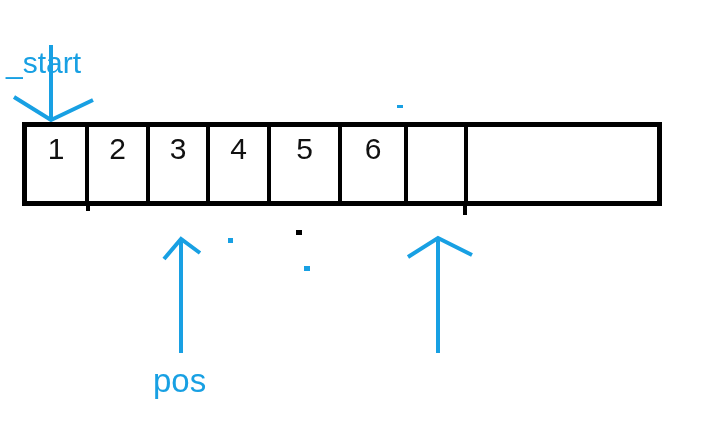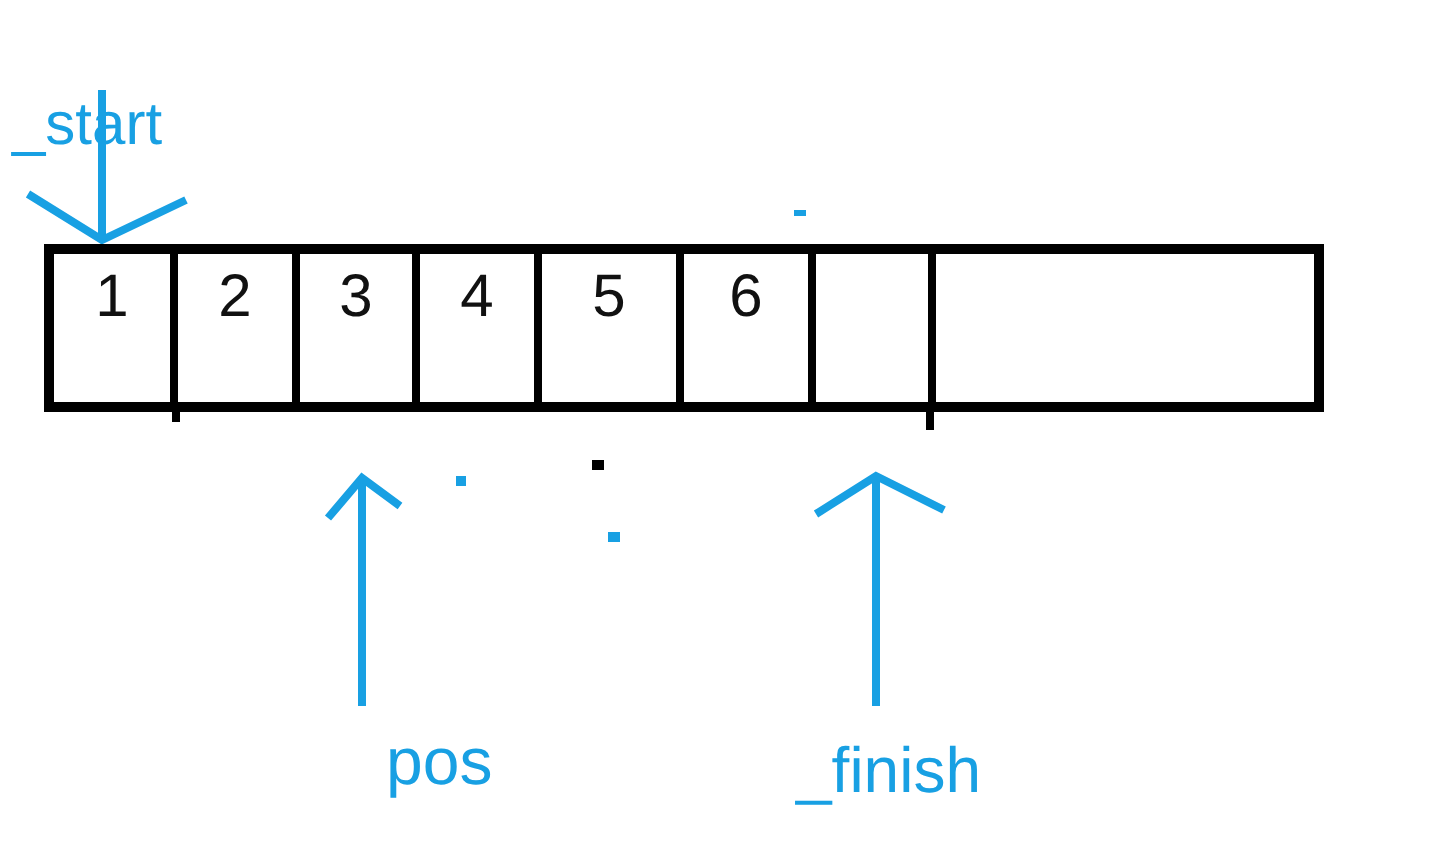--- a/index.html
+++ b/index.html
@@ -13,21 +13,21 @@
   }
 
   .pointer-label {
     position: absolute;
     color: var(--accent);
     font-family: "Liberation Sans", sans-serif;
     white-space: nowrap;
     line-height: 1;
   }
   #label-start  { left: 6px;   top: 15px;  font-size: 30px; margin-top: 33px; }
-  #label-pos    { left: 153px; top: 364px; font-size: 33px; margin-left: 40px; }
+  #label-pos    { left: 153px; top: 364px; font-size: 33px; }
   #label-finish { left: 398px; top: 369px; font-size: 32px; }
 
   #arrows-svg { position: absolute; left: 0; top: 0; }
   .arrow-stroke {
     stroke: var(--accent);
     stroke-width: 4;
     fill: none;
     stroke-linecap: butt;
     stroke-linejoin: miter;
   }
@@ -77,21 +77,20 @@
 </style>
 </head>
 <body>
 
 <div id="stage">
 
   <div class="pointer-label" id="label-start">_start</div>
 
   <div class="pointer-label" id="label-pos">pos</div>
 
-  <div class="pointer-label" id="label-finish">_finish</div>
 
   <svg id="arrows-svg" width="717" height="424" viewBox="0 0 717 424">
     <g>
       <path class="arrow-stroke" d="M51,45 L51,118"></path>
       <path class="arrow-stroke" d="M14,97 L51,120 L93,100"></path>
     </g>
     <g>
       <path class="arrow-stroke" d="M181,240 L181,353"></path>
       <path class="arrow-stroke" d="M164,259 L181,239 L200,253"></path>
     </g>

